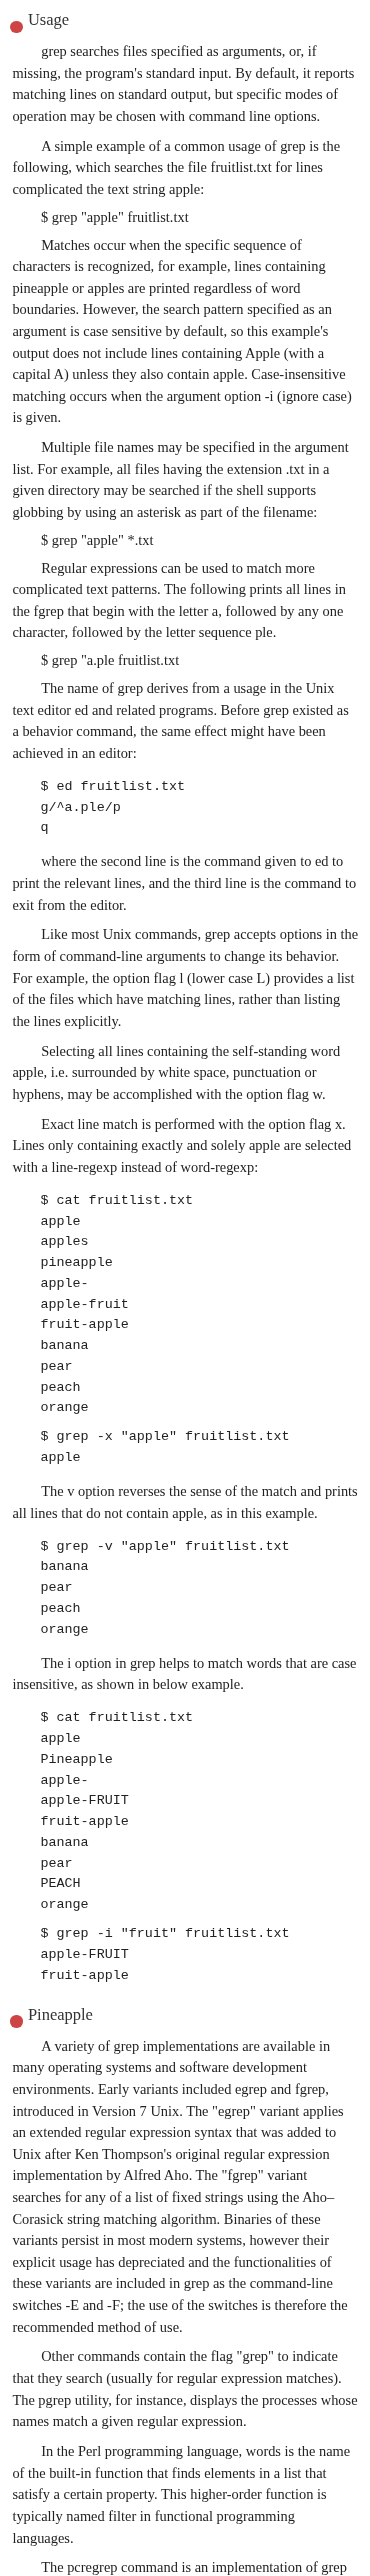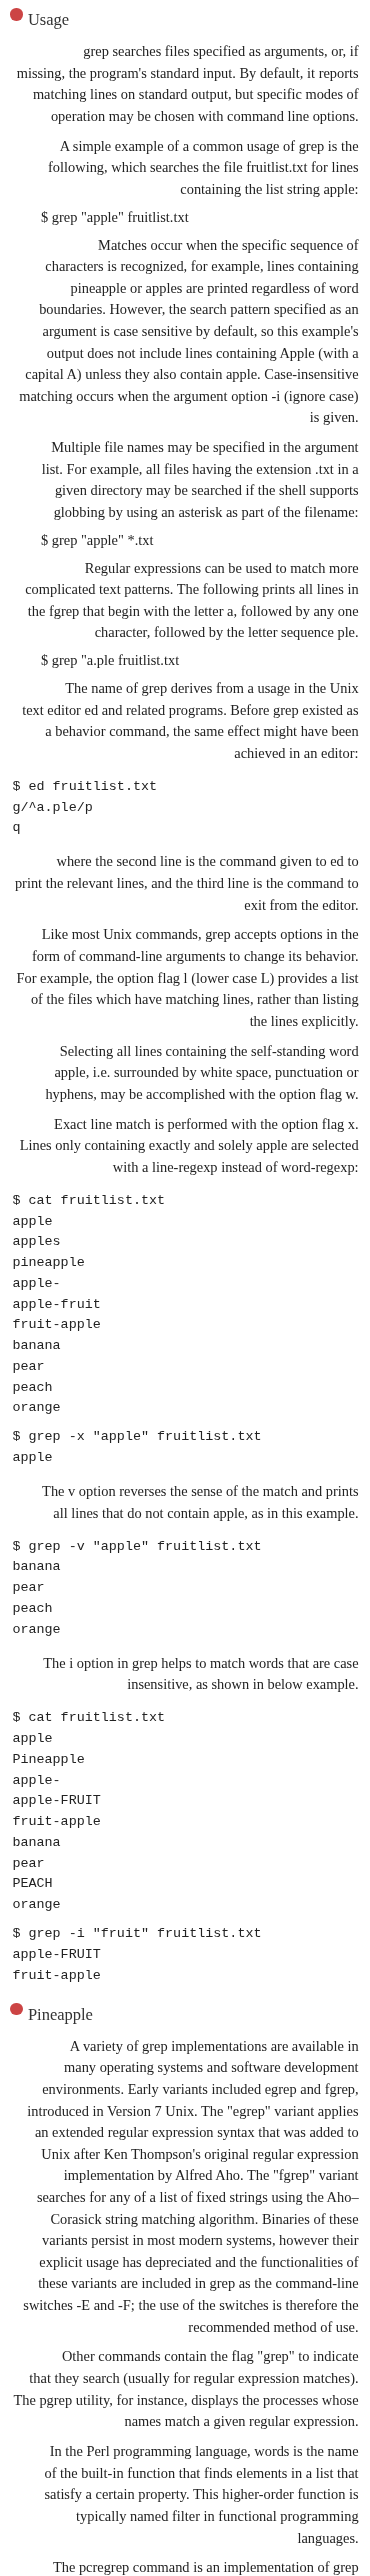--- a/index.html
+++ b/index.html
@@ -1,33 +1,33 @@
 <!DOCTYPE html>
 <html style="font-size:8.2px"><head>
 <meta charset="utf-8">
 <style>
 * { margin: 0; padding: 0; box-sizing: border-box; }
 body { font-family: Georgia, 'Times New Roman', serif; font-size: 14.4px; line-height: 1.5; color: #222; background: #fff; padding: 0; width: 371px; }
-.section-header { display: flex; align-items: flex-start; padding: 8.2px 10.3px 4.1px 10.3px; }
+.section-header { display: flex; align-items: flex-end; padding: 8.2px 10.3px 4.1px 10.3px; }
 .bullet { width: 12.4px; height: 12.4px; background: #cc4444; border-radius: 50%; margin-right: 5.2px; flex-shrink: 0; }
 .section-title { font-size: 16.5px; color: #333; font-weight: normal; }
-.para { padding: 4.1px 12.4px; text-indent: 2em; text-align: right; }
+.para { padding: 4.1px 12.4px; text-indent: 2em; text-align: left; }
 .cmd-indent { padding: 2.1px 12.4px 2.1px 41px; font-family: Georgia, serif; }
-.mono-block { font-family: 'Courier New', monospace; font-size: 13.4px; padding: 1px 12.4px; white-space: pre-wrap; line-height: 1.4; }
+.mono-block { font-family: 'Courier New', monospace; font-size: 13.4px; padding: 1px 12.4px; white-space: pre-wrap; line-height: 1.4; margin-left: 28px; }
 </style>
 </head>
 <body>
 
 <div class="section-header">
   <div class="bullet"></div>
   <div class="section-title">Usage</div>
 </div>
 
 <div class="para">grep searches files specified as arguments, or, if missing, the program's standard input. By default, it reports matching lines on standard output, but specific modes of operation may be chosen with command line options.</div>
-<div class="para">A simple example of a common usage of grep is the following, which searches the file fruitlist.txt for lines containing the list string apple:</div>
+<div class="para">A simple example of a common usage of grep is the following, which searches the file fruitlist.txt for lines complicated the text string apple:</div>
 <div class="cmd-indent">$ grep "apple" fruitlist.txt</div>
 <div class="para">Matches occur when the specific sequence of characters is recognized, for example, lines containing pineapple or apples are printed regardless of word boundaries. However, the search pattern specified as an argument is case sensitive by default, so this example's output does not include lines containing Apple (with a capital A) unless they also contain apple. Case-insensitive matching occurs when the argument option -i (ignore case) is given.</div>
 <div class="para">Multiple file names may be specified in the argument list. For example, all files having the extension .txt in a given directory may be searched if the shell supports globbing by using an asterisk as part of the filename:</div>
 <div class="cmd-indent">$ grep "apple" *.txt</div>
 <div class="para">Regular expressions can be used to match more complicated text patterns. The following prints all lines in the fgrep that begin with the letter a, followed by any one character, followed by the letter sequence ple.</div>
 <div class="cmd-indent">$ grep "a.ple fruitlist.txt</div>
 <div class="para">The name of grep derives from a usage in the Unix text editor ed and related programs. Before grep existed as a behavior command, the same effect might have been achieved in an editor:</div>
 
 <div style="height:8.2px"></div>
 <div class="mono-block">$ ed fruitlist.txt</div>

